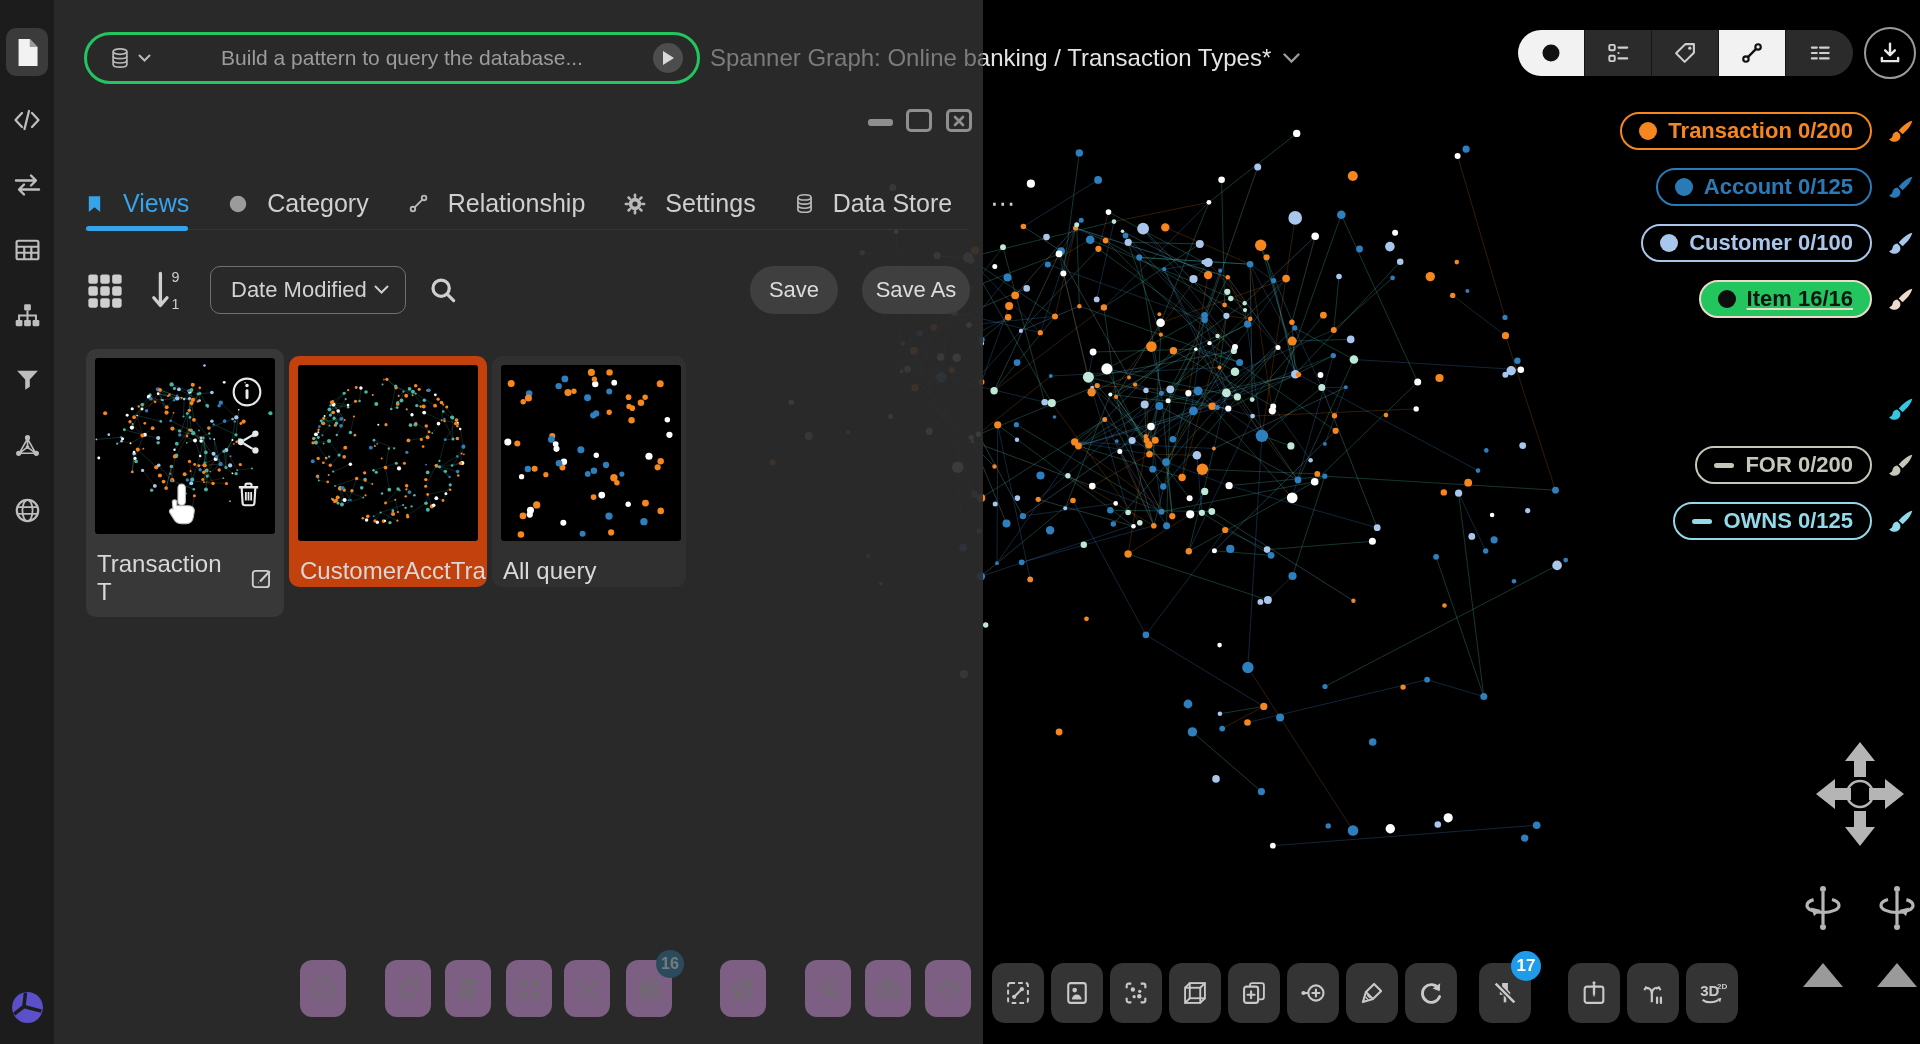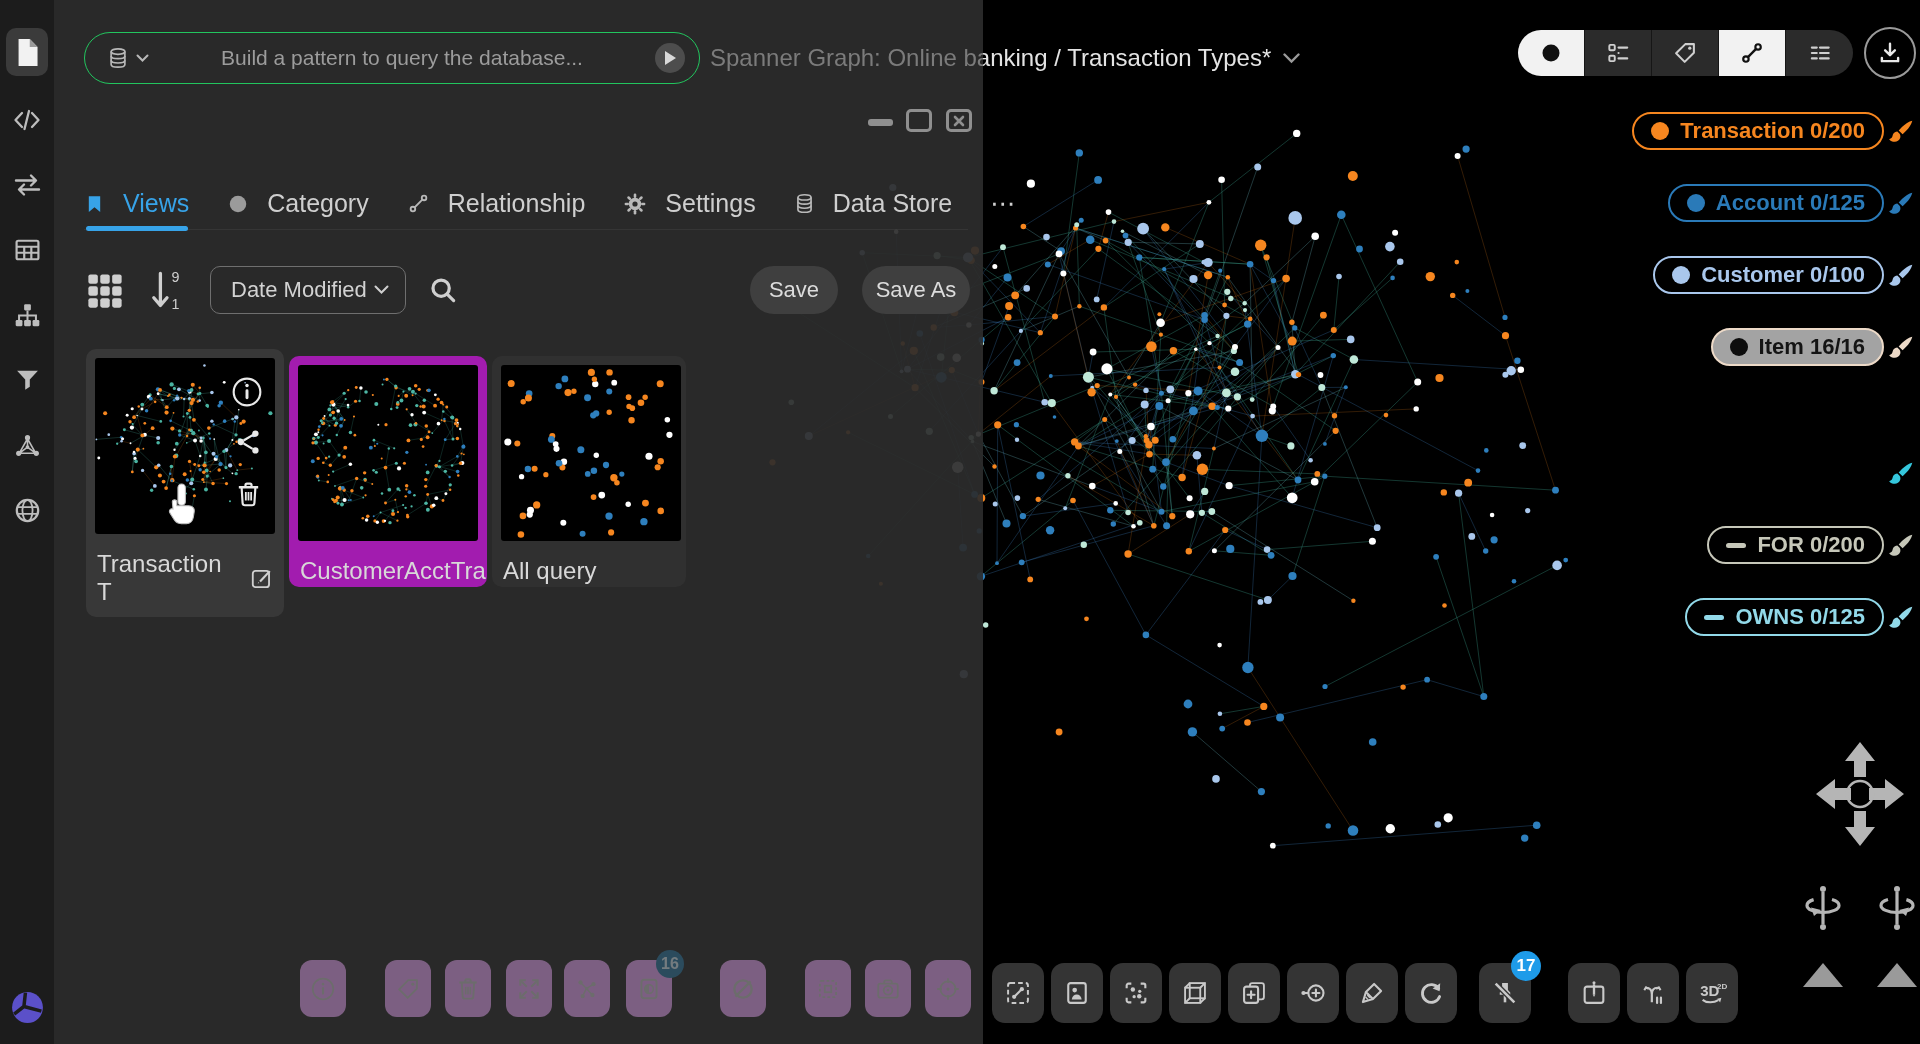--- a/index.html
+++ b/index.html
@@ -22,21 +22,21 @@
     z-index:6; display:flex; flex-direction:column; align-items:center; }
   .sb-active { width:42px; height:48px; margin-top:28px; background:#3b3b3b; border-radius:10px;
     display:flex; align-items:center; justify-content:center; }
   .sb-item { width:42px; height:42px; margin-top:23px; display:flex; align-items:center; justify-content:center; }
   .sb-logo { position:absolute; bottom:18px; left:9px; }
 
   
   .panel { position:absolute; left:54px; top:0; width:929px; height:1044px;
     background:rgba(44,44,44,0.93); z-index:2; }
   .querybar { position:absolute; left:30px; top:32px; width:616px; height:52px;
-    border:1px solid #22c55e; border-radius:26px; display:flex; align-items:center;
+    border:3px solid #22c55e; border-radius:26px; display:flex; align-items:center;
     padding:0 14px 0 22px; }
   .querybar input { flex:1; background:transparent; border:none; outline:none; text-align:center;
     color:#9c9c9c; font-size:21px; font-family:"Liberation Sans",sans-serif; }
   .querybar input::placeholder { color:#9c9c9c; opacity:1; }
   .qchev { margin-left:7px; }
   .playbtn { width:30px; height:30px; border-radius:50%; background:#4d4d4d; border:none;
     display:flex; align-items:center; justify-content:center; cursor:pointer; }
 
   .winctl { position:absolute; left:808px; top:106px; width:116px; height:30px; }
   .wc-min { position:absolute; left:6px; top:13px; width:25px; height:7px; border-radius:3px; background:#8f8f8f; }
@@ -59,21 +59,21 @@
     border-radius:10px; display:flex; align-items:center; padding:0 16px 0 20px; color:#d2d2d2; font-size:22px; cursor:pointer; }
   .dropdown span { flex:1; }
   .searchbtn { position:absolute; left:344px; top:9px; }
   .pillbtn { position:absolute; top:0; height:48px; border:none; border-radius:24px; background:#3f3f3f;
     color:#dcdcdc; font-size:22px; font-family:"Liberation Sans",sans-serif; cursor:pointer; }
   .save { left:666px; width:88px; }
   .saveas { left:778px; width:108px; }
 
   .card { position:absolute; border-radius:10px; padding:9px; }
   .card1 { left:32px; top:349px; width:198px; height:268px; background:#383838; }
-  .card2 { left:235px; top:356px; width:198px; height:231px; background:#a21caf; }
+  .card2 { left:235px; top:356px; width:198px; height:231px; background:#c2410c; }
   .card3 { left:438px; top:356px; width:194px; height:231px; background:#303030; }
   .thumb { width:180px; height:176px; background:#000; border-radius:3px; position:relative; overflow:hidden; }
   .card-label { margin-top:16px; display:flex; align-items:center; gap:12px; color:#d8d8d8; font-size:24px; padding-left:2px; }
   .ovl { position:absolute; }
 
   
   .dimtb { position:absolute; left:0; top:960px; width:929px; height:60px; opacity:0.42; }
   .dbtn { position:absolute; width:46px; height:57px; background:#f0abfc; border-radius:12px; border:none;
     display:flex; align-items:center; justify-content:center; cursor:pointer; }
   .dbadge { position:absolute; left:30px; top:-10px; min-width:28px; height:28px; border-radius:14px;
@@ -85,21 +85,21 @@
     overflow:hidden; z-index:1; }
   .seg { width:67px; height:46px; background:#2b2b2b; border:none; display:flex; align-items:center;
     justify-content:center; cursor:pointer; color:#cfcfcf; border-right:1px solid #161616; }
   .seg:last-child { border-right:none; }
   .seg.active { background:#f2f2f2; color:#111; }
   .dlbtn { position:absolute; left:1864px; top:27px; width:52px; height:52px; border-radius:50%;
     border:2px solid #9a9a9a; background:transparent; display:flex; align-items:center; justify-content:center;
     cursor:pointer; z-index:1; }
 
   #legend { position:absolute; right:5px; top:112px; z-index:4; }
-  .lrow { display:flex; align-items:center; justify-content:flex-end; gap:4px; height:38px; margin-bottom:34px; }
+  .lrow { display:flex; align-items:center; justify-content:flex-end; gap:16px; height:38px; margin-bottom:18px; }
   .lgap { height:54px; }
   .pill { display:inline-flex; align-items:center; gap:11px; height:38px; padding:0 17px;
     border:2px solid currentColor; border-radius:20px; font-size:22px; font-weight:bold; cursor:pointer;
     background:rgba(0,0,0,0.55); white-space:nowrap; }
   .pill .dot { width:18px; height:18px; border-radius:50%; background:currentColor; }
   .pill .dash { width:20px; height:5px; border-radius:2.5px; background:currentColor; }
   .pill.filled .dot { background:#0d0d0d; }
   .brush { cursor:pointer; }
 
   .panctl { position:absolute; left:1810px; top:736px; z-index:1; cursor:pointer; }
@@ -771,21 +771,21 @@
         <div class="pill" style="color: rgb(169, 199, 236);">
           <span class="dot"></span>
           <span>Customer 0/100</span>
         </div>
         <svg class="brush" width="27" height="27" viewBox="0 0 24 24" fill="currentColor" style="color: rgb(169, 199, 236);">
     <path d="M21.6 2.4c-2.9.6-6.5 3-9.2 5.7l-2.9 2.9 3.5 3.5 2.9-2.9c2.7-2.7 5.1-6.3 5.7-9.2z"></path>
     <path d="M8.3 11.9c-1.6.1-2.9.9-3.6 2.1-.7 1.2-.5 2.5-1.4 3.6-.5.6-1.3 1-2.3 1.2 1.3 1.6 3.2 2.5 5.1 2.4 2-.1 3.8-1.3 4.6-3.1.6-1.4.4-3-.4-4.2z"></path>
   </svg>
       </div>
       <div class="lrow">
-        <div class="pill filled" style="color: rgb(237, 218, 200); background: #a3a3a3;">
+        <div class="pill filled" style="color: rgb(237, 218, 200); background: #22c55e; text-decoration: underline;">
           <span class="dot"></span>
           <span style="color: rgb(20, 20, 20);">Item 16/16</span>
         </div>
         <svg class="brush" width="27" height="27" viewBox="0 0 24 24" fill="currentColor" style="color: rgb(237, 218, 200);">
     <path d="M21.6 2.4c-2.9.6-6.5 3-9.2 5.7l-2.9 2.9 3.5 3.5 2.9-2.9c2.7-2.7 5.1-6.3 5.7-9.2z"></path>
     <path d="M8.3 11.9c-1.6.1-2.9.9-3.6 2.1-.7 1.2-.5 2.5-1.4 3.6-.5.6-1.3 1-2.3 1.2 1.3 1.6 3.2 2.5 5.1 2.4 2-.1 3.8-1.3 4.6-3.1.6-1.4.4-3-.4-4.2z"></path>
   </svg>
       </div>
     </div>
   <div class="lgap"></div>

